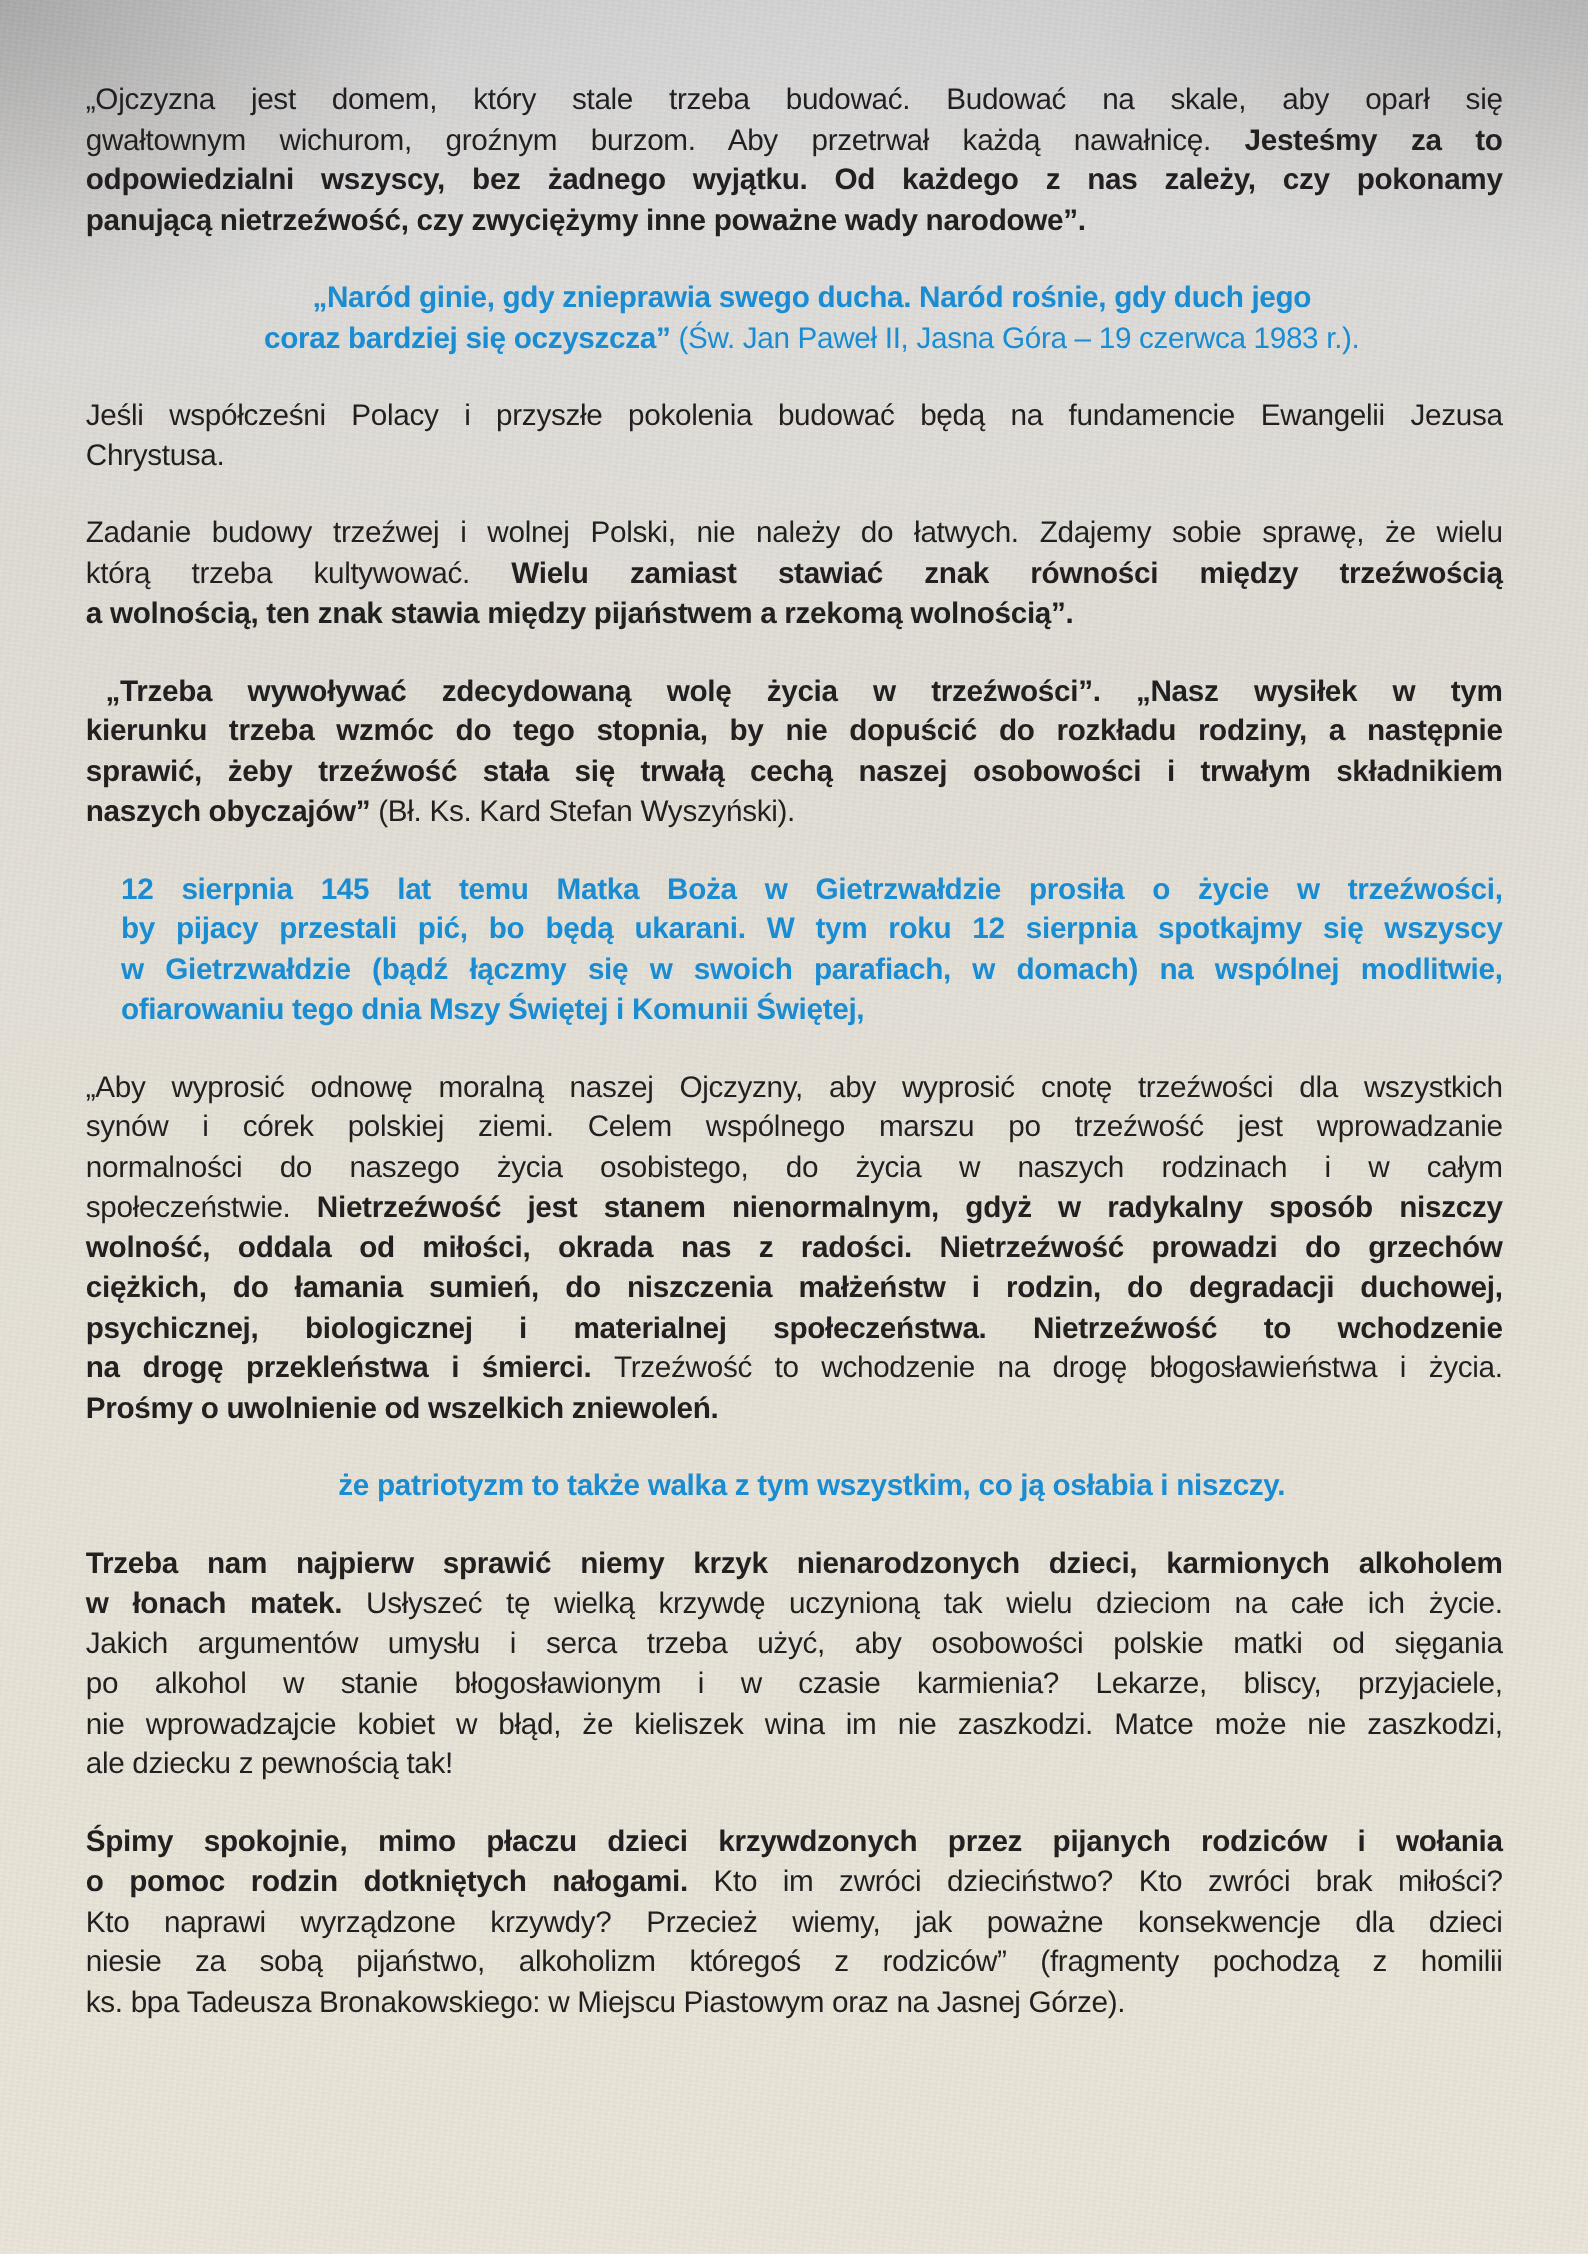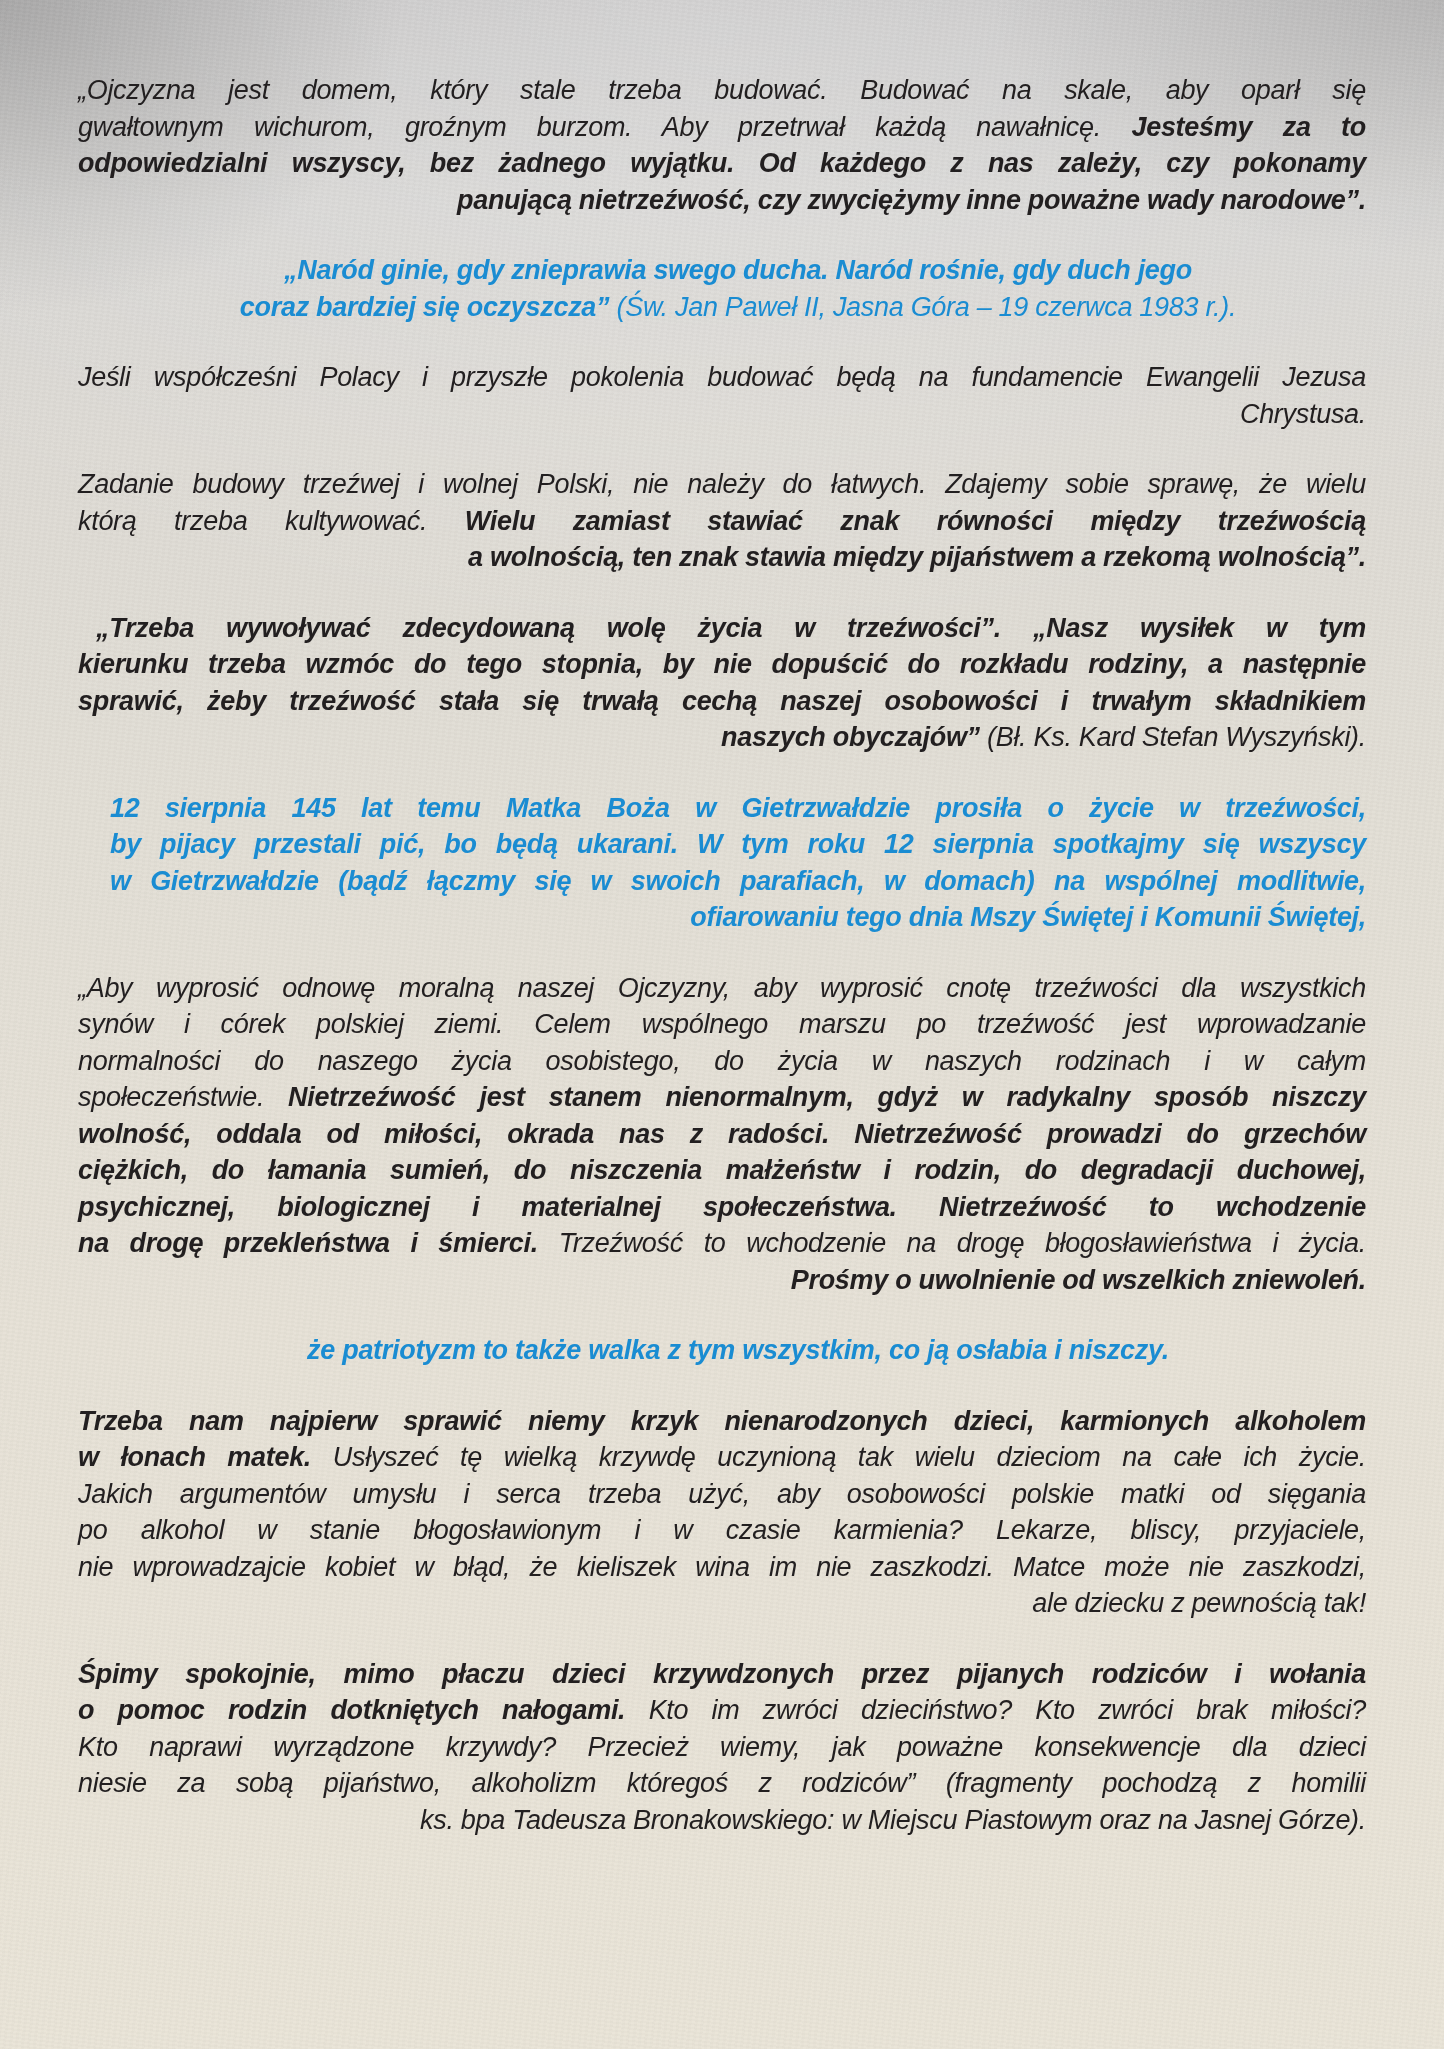--- a/index.html
+++ b/index.html
@@ -21,25 +21,24 @@
     width: 1444px;
     height: 2049px;
     padding: 72px 78px 0 78px;
   }
   .para {
     margin: 0 0 34px 0;
     font-size: 27px;
     line-height: 36.5px;
     letter-spacing: -0.3px;
     color: #221f20;
-    font-style: italic;
   }
   .para.blue { color: #1a8cd2; margin-left: 32px; }
   .para.center .line { text-align: center; }
-  .line { text-align: right; }
+  .line { text-align: left; }
   .line.just { text-align: justify; text-align-last: justify; }
   .line.indent { text-indent: 18px; }
   .b { font-weight: 700; }
   .r { font-weight: 400; }
 </style>
 </head>
 <body>
 
 <main class="page">
   <section id="doc">

